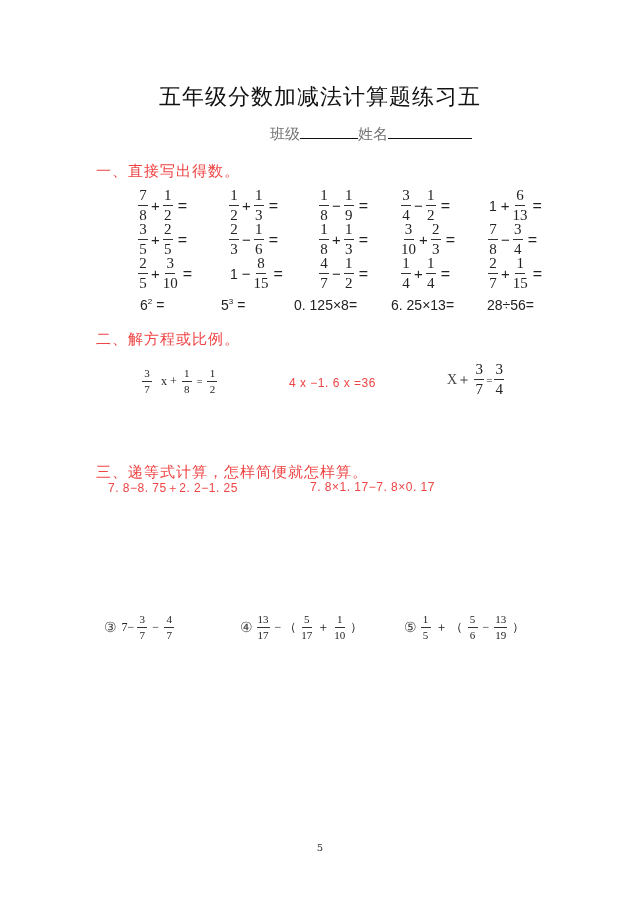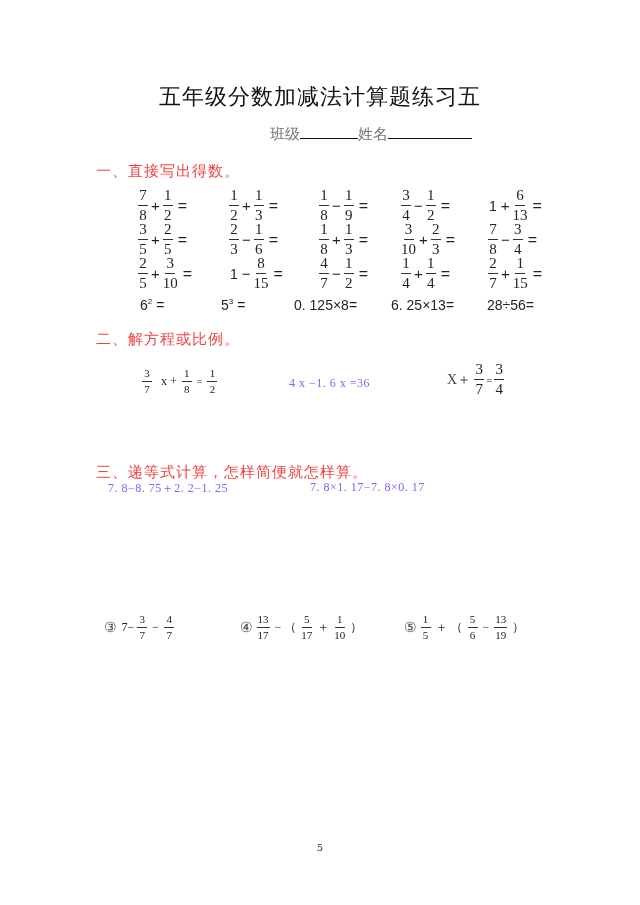--- a/index.html
+++ b/index.html
@@ -9,21 +9,21 @@
   .classline { top:124px; left:270px; font-size:15px; color:#737373; white-space:nowrap; }
   .blank { display:inline-block; border-bottom:1.5px solid #111; vertical-align:baseline; height:14px; }
   .section { font-size:15px; color:#ef4444; letter-spacing:1px; white-space:nowrap;font-family:Liberation Mono, monospace; }
   .expr { display:inline-flex; align-items:center; font-family:"Liberation Serif", serif; font-size:15px; color:#222; white-space:nowrap; }
   .frac { display:inline-flex; flex-direction:column; align-items:center; line-height:1; margin:0 1px; }
   .frac .num { padding:0 1px 2px; border-bottom:1px solid #333; min-width:8px; text-align:center; }
   .frac .den { padding-top:2px; text-align:center; }
   .op { margin:0 2px; font-family:"Liberation Sans", sans-serif; font-size:15px; }
   .eq { margin-left:4px; font-family:"Liberation Sans", sans-serif; font-size:16px; }
   .sans { font-family:"Liberation Sans", sans-serif; font-size:14px; }
-  .plain { font-family:Liberation Serif, serif; font-size:12px; color:#8b5cf6; white-space:nowrap; letter-spacing:0.5px; }
+  .plain { font-family:Liberation Sans, sans-serif; font-size:12px; color:#ef4444; white-space:nowrap; letter-spacing:0.5px; }
   .small .frac { font-size:11px; }
   .small { font-size:12px; }
   .circ { font-size:14px; margin-right:3px; color:#444; }
   .pagenum { left:0; width:640px; text-align:center; top:842px; font-size:10px; color:#333; font-family:"DejaVu Serif", serif; }
 </style>
 </head>
 <body>
 
 <div class="abs title">五年级分数加减法计算题练习五</div>
 

